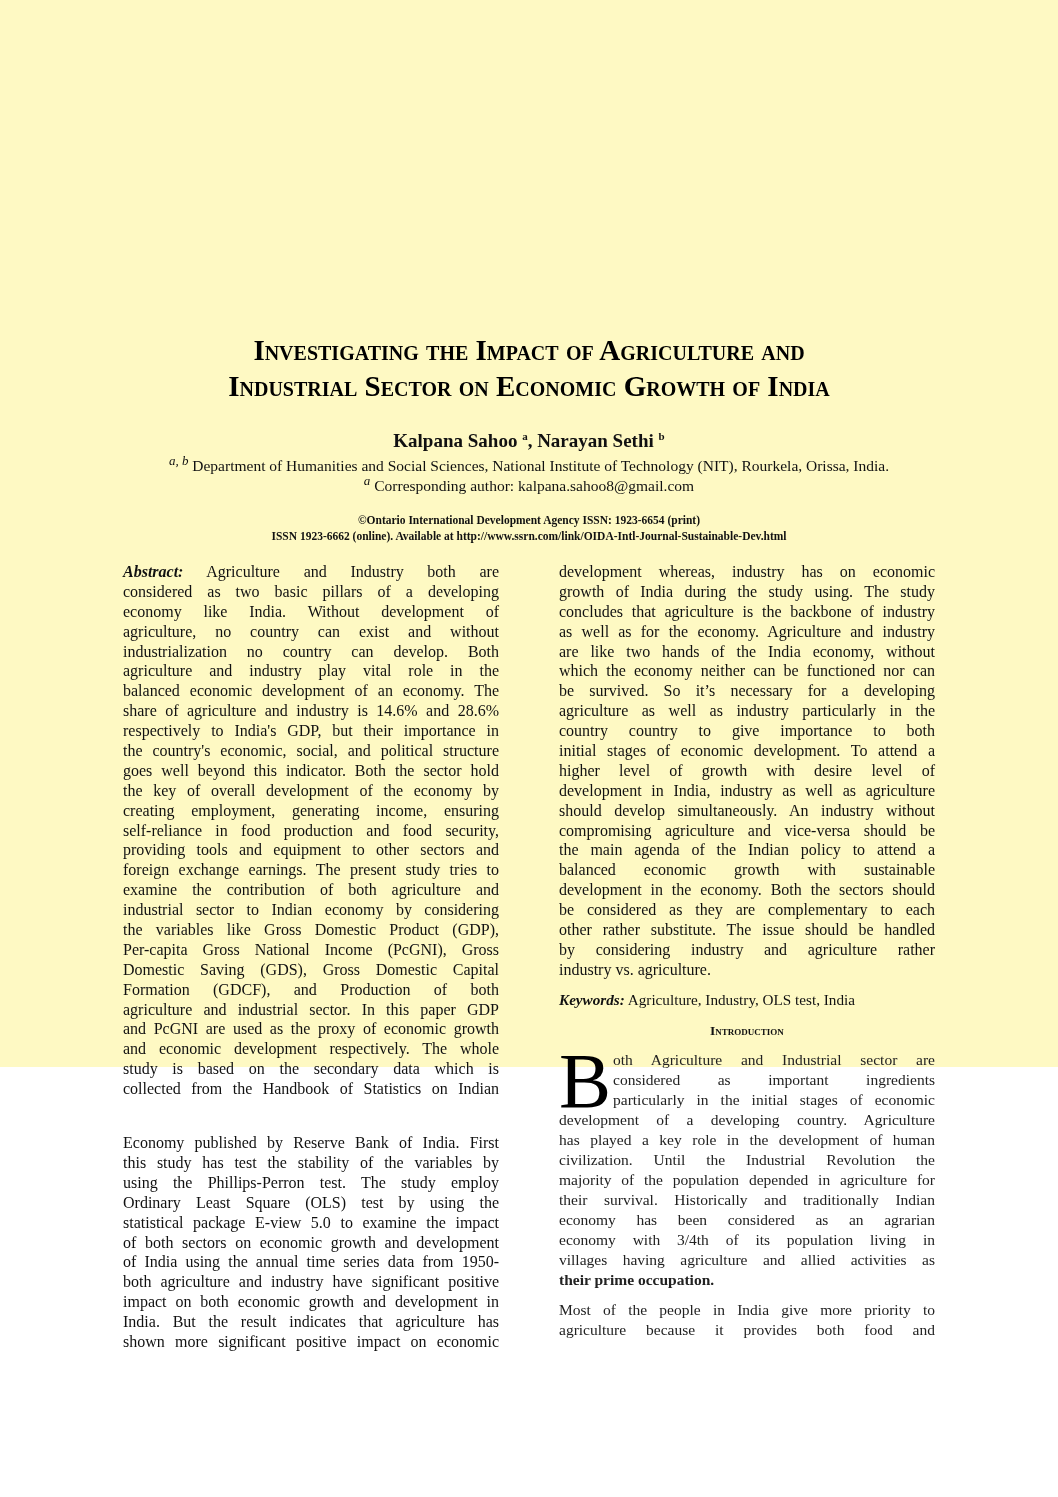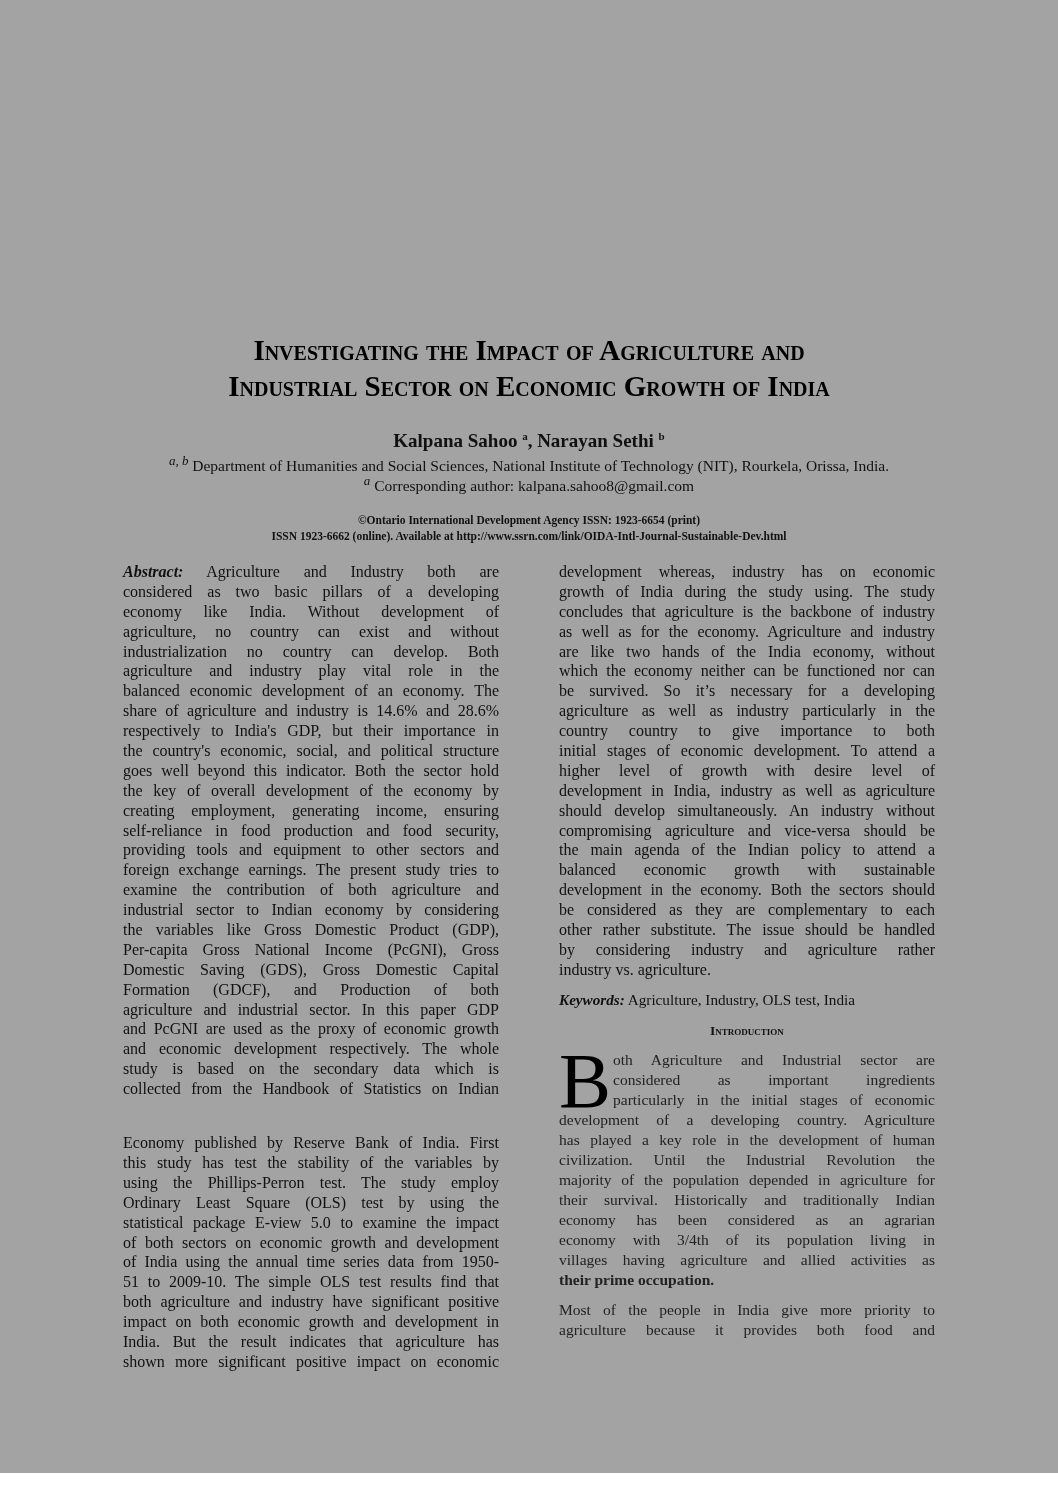--- a/index.html
+++ b/index.html
@@ -1,17 +1,17 @@
 <!DOCTYPE html>
 <html><head>
 <meta charset="utf-8">
 <style>
   html, body { margin: 0; padding: 0; background: #ffffff; }
   body { width: 1058px; height: 1497px; position: relative; overflow: hidden; color: #111; }
-  .page { position: absolute; left: 0; top: 0; width: 1058px; height: 1473px; background: #a3a3a3; }
+  .page { position: absolute; left: 0; top: 0; width: 1058px; height: 1067px; background: #fef9c3; }
 
   .title { position: absolute; left: 0; width: 1058px; text-align: center;
     font-family: "Liberation Serif", serif; font-weight: bold; color: #000;
     font-variant: small-caps; letter-spacing: 0px; }
   .title-line { height: 36px; line-height: 36px; font-size: 29px; }
 
   .authors { position: absolute; left: 0; width: 1058px; top: 425px; text-align: center;
     font-family: "Liberation Serif", serif; font-weight: bold; font-size: 19px; line-height: 22px; }
   .authors sup { font-size: 11px; vertical-align: 7px; }
 
@@ -95,21 +95,20 @@
       <div class="ln" style="white-space: normal;">and economic development respectively. The whole</div>
       <div class="ln" style="white-space: normal;">study is based on the secondary data which is</div>
       <div class="ln" style="white-space: normal;">collected from the Handbook of Statistics on Indian</div>
       <div class="ln" style="white-space: normal; margin-top: 34px;">Economy published by Reserve Bank of India. First</div>
       <div class="ln" style="white-space: normal;">this study has test the stability of the variables by</div>
       <div class="ln" style="white-space: normal;">using the Phillips-Perron test. The study employ</div>
       <div class="ln" style="white-space: normal;">Ordinary Least Square (OLS) test by using the</div>
       <div class="ln" style="white-space: normal;">statistical package E-view 5.0 to examine the impact</div>
       <div class="ln" style="white-space: normal;">of both sectors on economic growth and development</div>
       <div class="ln" style="white-space: normal;">of India using the annual time series data from 1950-</div>
-      <div class="ln" style="white-space: normal;">51 to 2009-10. The simple OLS test results find that</div>
       <div class="ln" style="white-space: normal;">both agriculture and industry have significant positive</div>
       <div class="ln" style="white-space: normal;">impact on both economic growth and development in</div>
       <div class="ln" style="white-space: normal;">India. But the result indicates that agriculture has</div>
       <div class="ln" style="white-space: normal;">shown more significant positive impact on economic</div>
     </div>
 
   <div class="col right-col" id="right-col">
       <div class="ln" style="white-space: normal;">development whereas, industry has on economic</div>
       <div class="ln" style="white-space: normal;">growth of India during the study using. The study</div>
       <div class="ln" style="white-space: normal;">concludes that agriculture is the backbone of industry</div>

